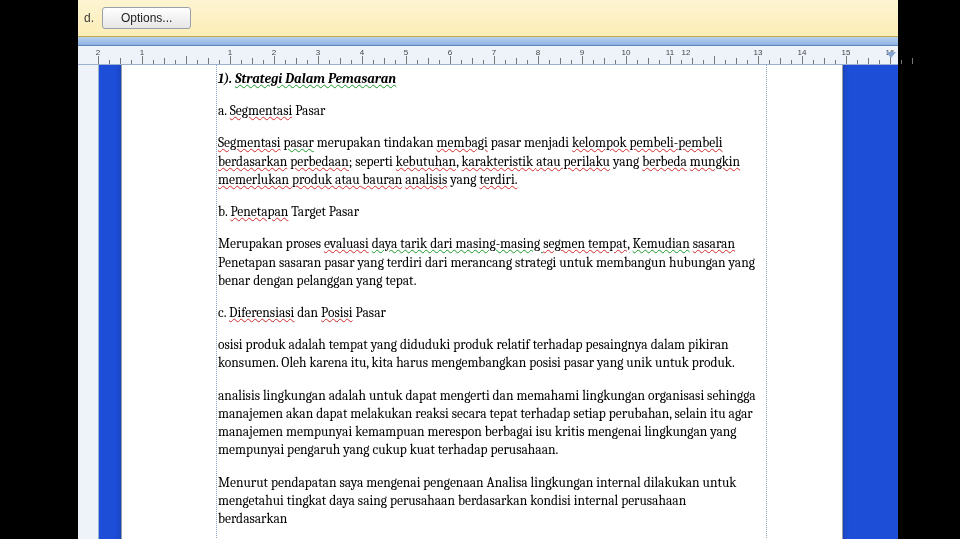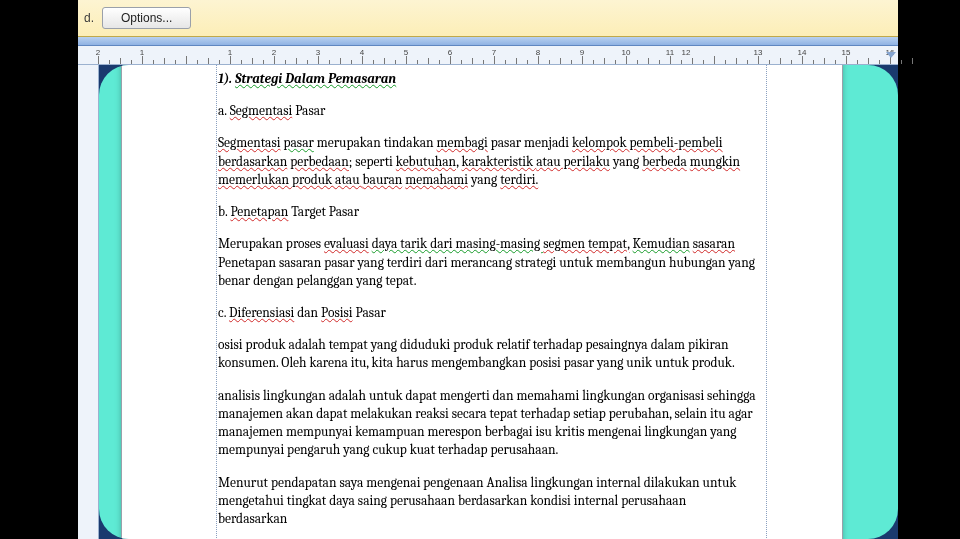--- a/index.html
+++ b/index.html
@@ -85,24 +85,23 @@
     display: flex;
     overflow: hidden;
   }
   .vruler {
     width: 20px;
     background: #eef3fa;
     border-right: 1px solid #9bb1cf;
   }
   .pagewrap {
     flex: 1;
-    background: #5eead4;
+    background: #1d4ed8;
     position: relative;
     overflow: hidden;
-    border-radius: 30px;
   }
   .page {
     position: absolute;
     left: 22px;
     top: -4px;
     width: 720px;
     min-height: 800px;
     background: #fff;
     border: 1px solid #9aa0aa;
     box-shadow: 0 0 6px rgba(0,0,0,.25);
@@ -267,21 +266,21 @@
             <span>1). </span><span class="sg">Strategi Dalam Pemasaran</span>
           </h4>
 
           <p>
             <span>a. </span><span class="sq">Segmentasi</span><span> Pasar</span>
           </p>
 
           <p>
             <span class="sq">Segmentasi</span>&nbsp;<span class="sg">pasar</span><span> merupakan tindakan </span><span class="sq">membagi</span><span> pasar menjadi </span><span class="sq">kelompok </span><span class="sq">pembeli-pembeli</span>
             <span class="sq">berdasarkan</span> <span class="sq">perbedaan;</span><span> seperti </span><span class="sq">kebutuhan,</span> <span class="sq">karakteristik </span><span class="sq">atau perilaku</span><span> yang </span><span class="sq">berbeda</span> <span class="sq">mungkin</span>
-            <span class="sq">memerlukan </span><span class="sq">produk atau </span><span class="sq">bauran</span> <span class="sq">memahami</span><span> yang </span><span class="sq">terdiri.</span>
+            <span class="sq">memerlukan </span><span class="sq">produk atau </span><span class="sq">bauran</span> <span class="sq">analisis</span><span> yang </span><span class="sq">terdiri.</span>
           </p>
 
           <p>
             <span>b. </span><span class="sq">Penetapan</span><span> Target Pasar</span>
           </p>
 
           <p>
             <span>Merupakan proses </span><span class="sq">evaluasi</span> <span class="sg">daya tarik dari masing-masing </span><span class="sq">segmen tempat,</span> <span class="sg">Kemudian</span> <span class="sq">sasaran</span>
             <span>Penetapan sasaran pasar yang terdiri dari merancang strategi untuk membangun hubungan yang benar dengan pelanggan yang tepat.</span>
           </p>

